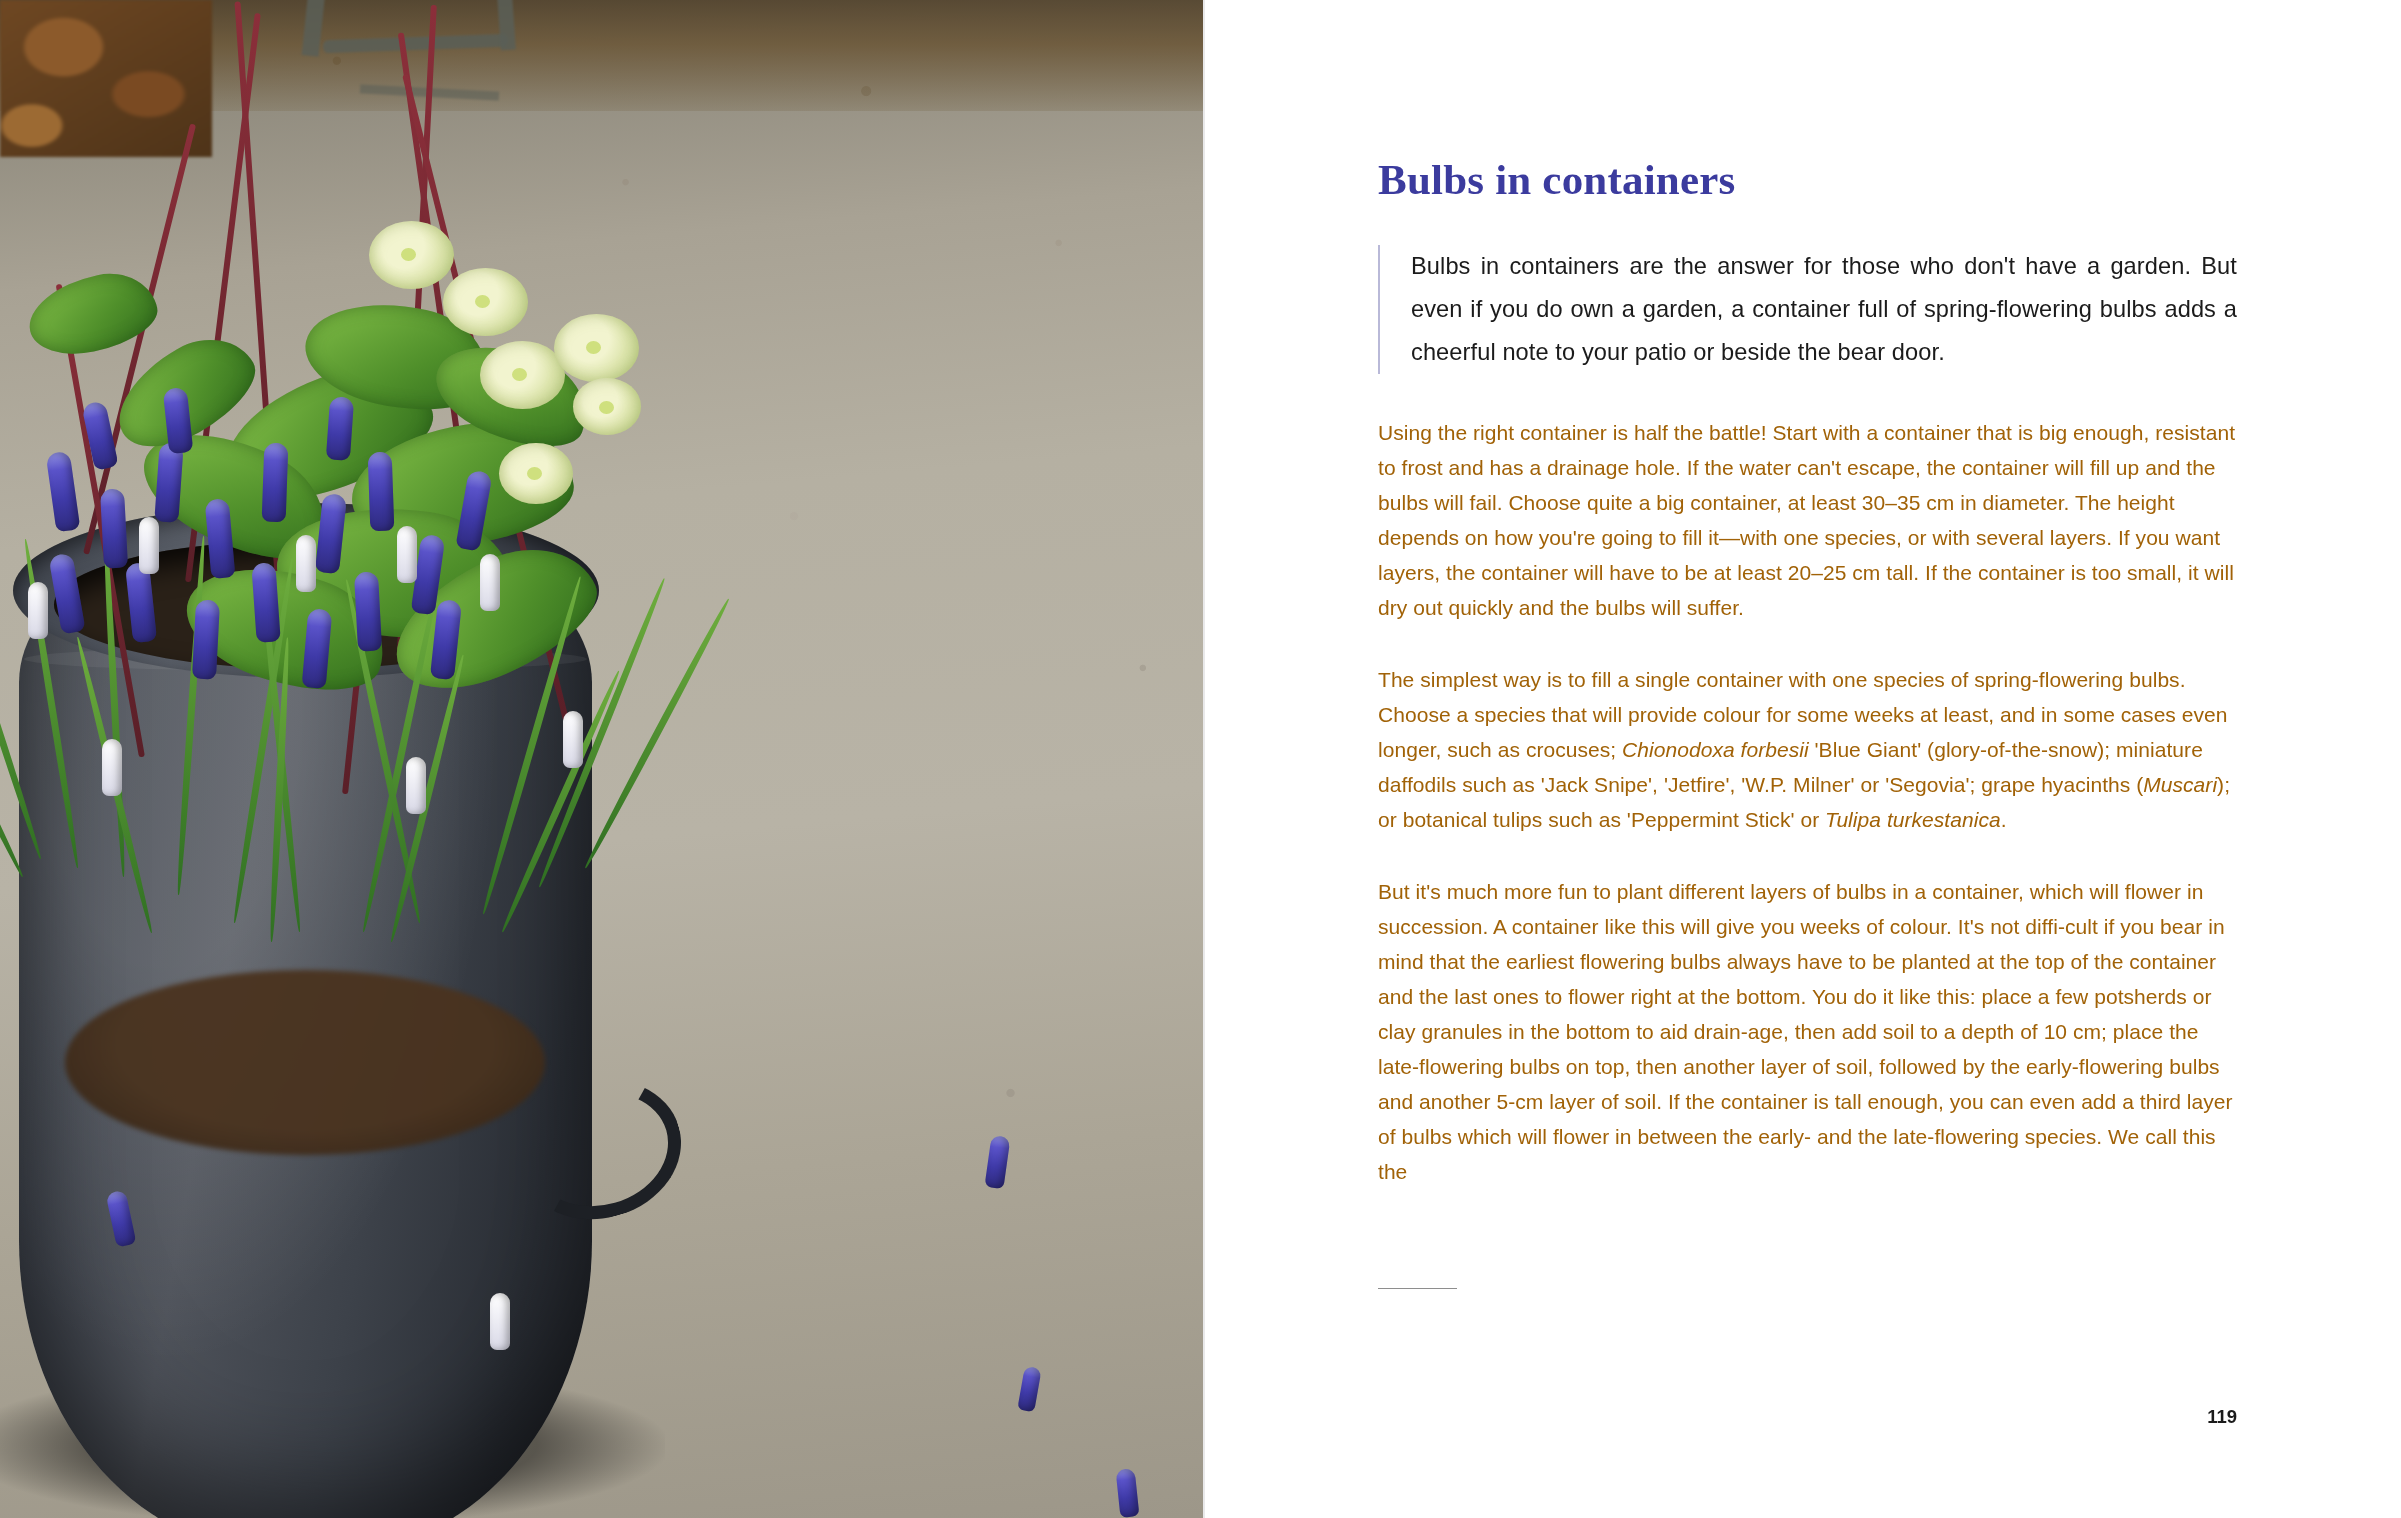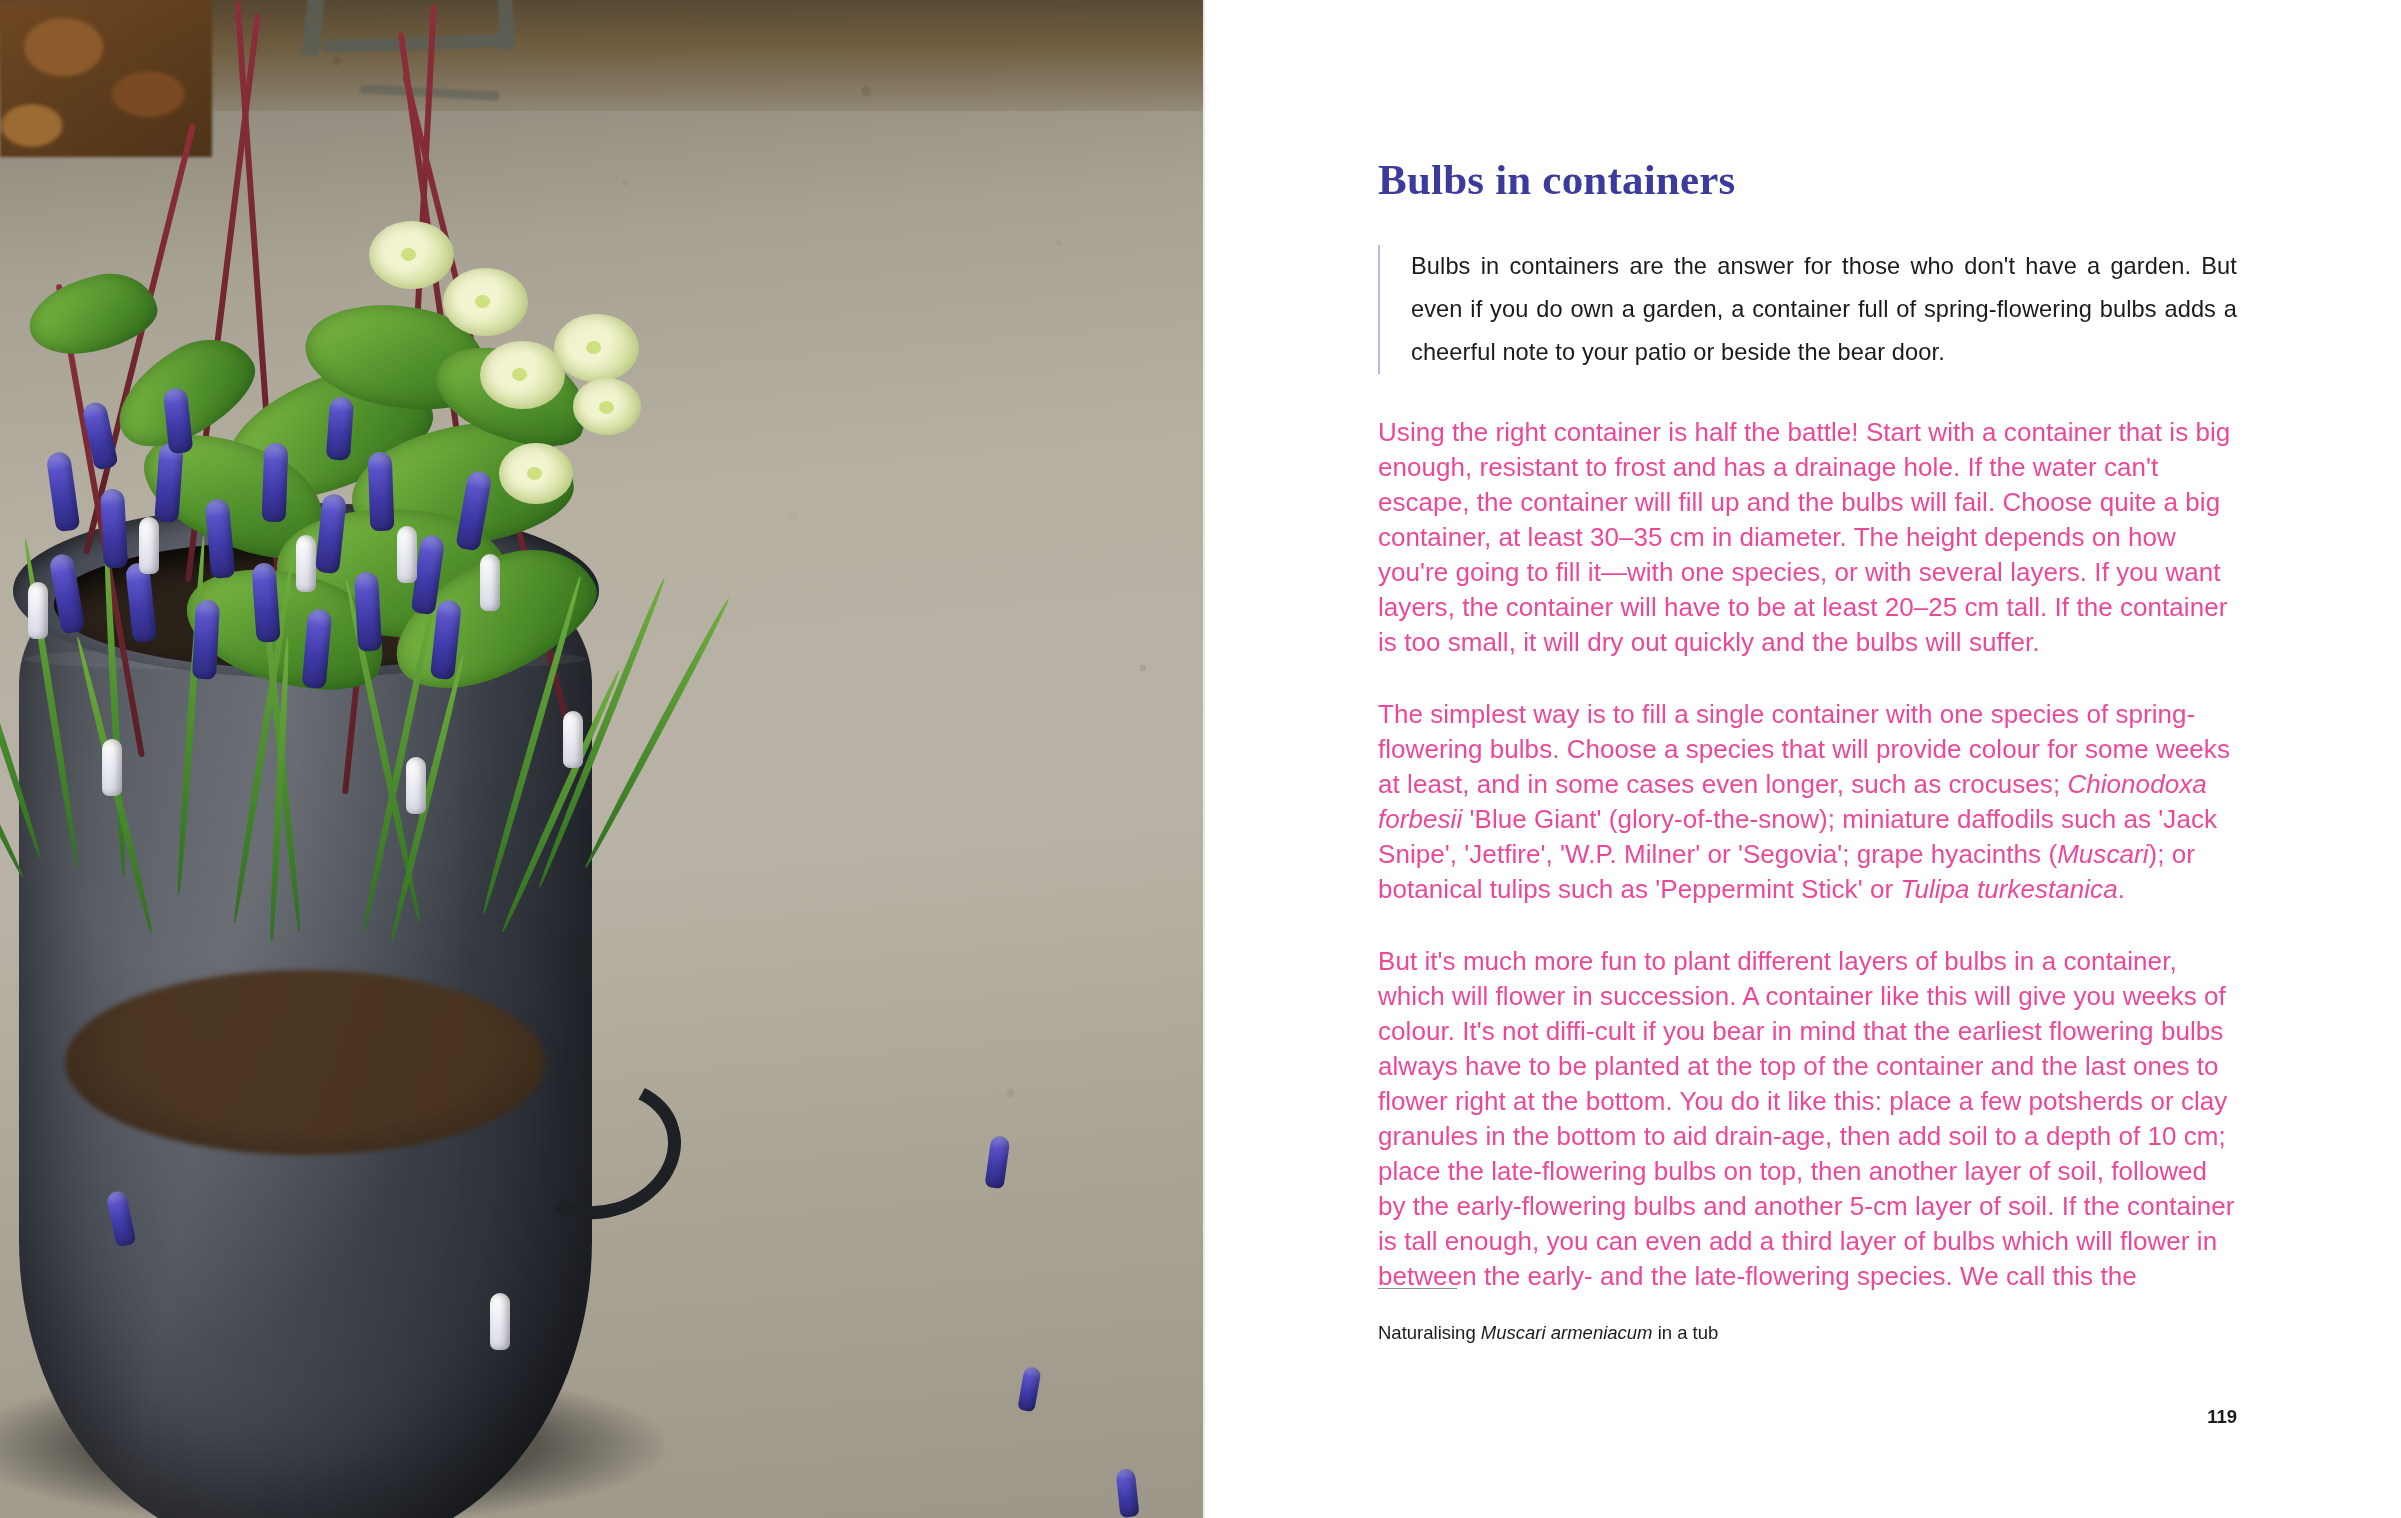--- a/index.html
+++ b/index.html
@@ -248,23 +248,23 @@
   .intro p {
     margin: 0;
     font-size: 23.6px;
     line-height: 43px;
     color: #1b1b1b;
     text-align: justify;
     letter-spacing: 0.1px;
   }
   .body p {
     margin: 0 0 37px 0;
-    font-size: 26px;
+    font-size: 21px;
     line-height: 35px;
-    color: #ec4899;
+    color: #a16207;
     letter-spacing: 0.05px;
   }
   .body p:last-child { margin-bottom: 0; }
   .body em { }
   .caption-rule {
     position: absolute;
     left: 175px;
     top: 1288px;
     width: 79px;
     height: 0.9px;
@@ -412,21 +412,18 @@
 
         <p>
           <span>The simplest way is to fill a single container with one species of spring-flowering bulbs. Choose a species that will provide colour for some weeks at least, and in some cases even longer, such as crocuses; </span><em>Chionodoxa forbesii</em><span> 'Blue Giant' (glory-of-the-snow); miniature daffodils such as 'Jack Snipe', 'Jetfire', 'W.P. Milner' or 'Segovia'; grape hyacinths (</span><em>Muscari</em><span>); or botanical tulips such as 'Peppermint Stick' or </span><em>Tulipa turkestanica</em><span>.</span>
         </p>
 
         <p>But it's much more fun to plant different layers of bulbs in a container, which will flower in succession. A container like this will give you weeks of colour. It's not diffi-cult if you bear in mind that the earliest flowering bulbs always have to be planted at the top of the container and the last ones to flower right at the bottom. You do it like this: place a few potsherds or clay granules in the bottom to aid drain-age, then add soil to a depth of 10 cm; place the late-flowering bulbs on top, then another layer of soil, followed by the early-flowering bulbs and another 5-cm layer of soil. If the container is tall enough, you can even add a third layer of bulbs which will flower in between the early- and the late-flowering species. We call this the</p>
       </div>
     </div>
 
     <div class="caption-rule"></div>
-    <div class="caption">
-      <span>Naturalising </span><em>Muscari armeniacum</em><span> in a tub</span>
-    </div>
 
     <div class="folio">119</div>
   </div>
 
 </div>
 
 
 </body></html>

